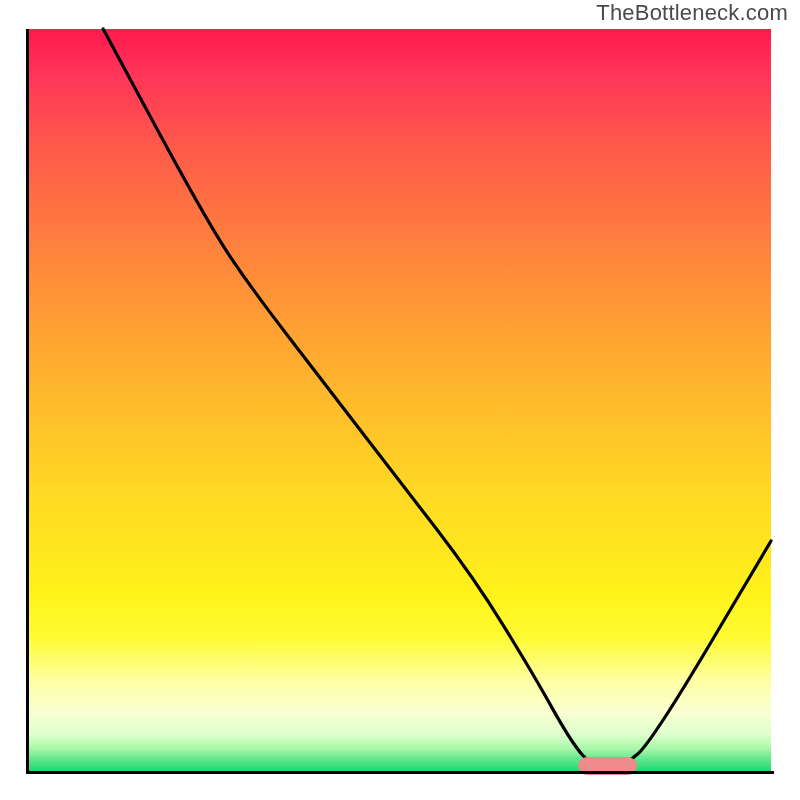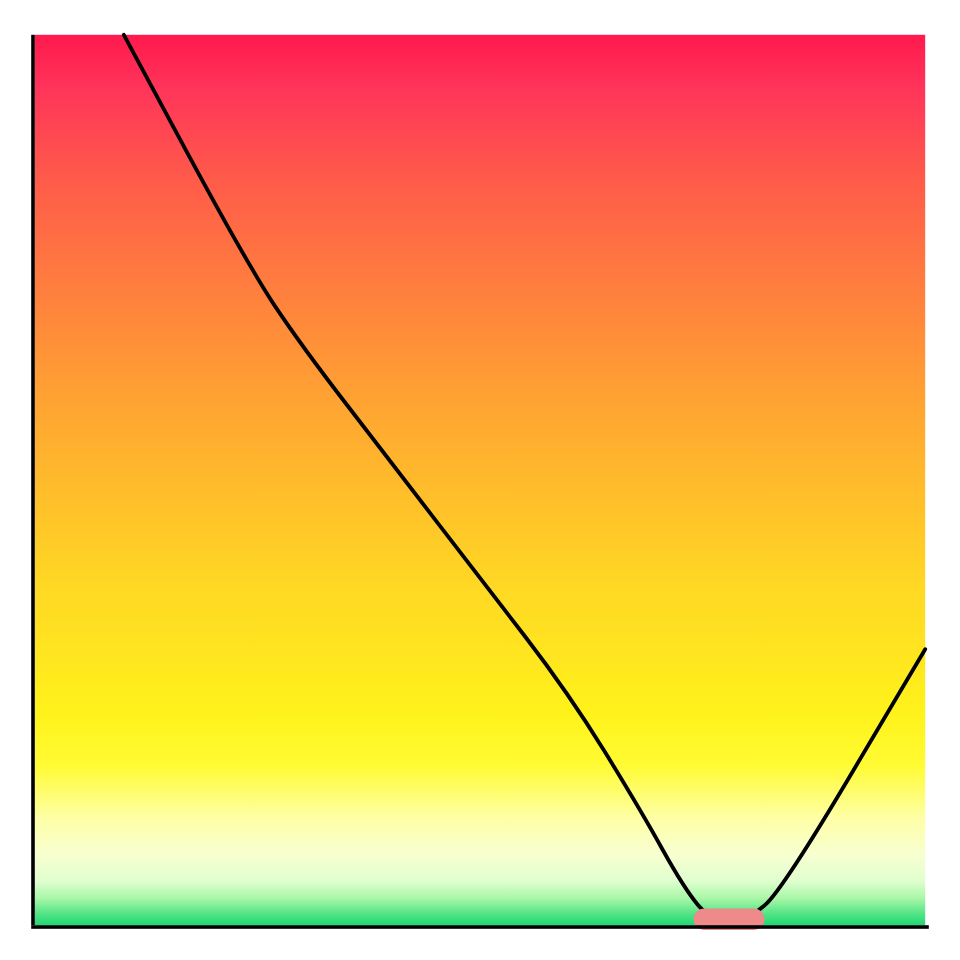--- a/index.html
+++ b/index.html
@@ -87,20 +87,21 @@
     background: #ef8a8a;
     border-radius: 9px;
     height: 18px;
   }
 </style>
 </head>
 <body>
 
 <div class="container">
 
+  <div class="watermark">TheBottleneck.com</div>
 
   <div class="plot-area">
     <div class="gradient-bg"></div>
 
     <svg class="curve" viewBox="0 0 742 742" preserveAspectRatio="none">
       <path d="M 74.2 0.0 Q 74.2 0.0 126.1 96.5 Q 178.1 192.9 200.3 226.3 Q 222.6 259.7 259.7 307.9 Q 296.8 356.2 333.9 404.4 Q 371.0 452.6 408.1 500.8 Q 445.2 549.1 474.9 597.3 Q 504.6 645.5 523.1 678.9 Q 541.7 712.3 552.8 725.3 Q 563.9 738.3 578.8 738.3 Q 593.6 738.3 608.4 725.3 Q 623.3 712.3 682.6 612.2 T 742.0 512.0" fill="none" stroke="#000" stroke-width="3.2" stroke-linecap="round" stroke-linejoin="round"></path>
     </svg>
 
     <div class="marker" style="left: 549.1px; width: 59.4px; top: 727.8px; background: rgb(239, 138, 138);"></div>
   </div>

